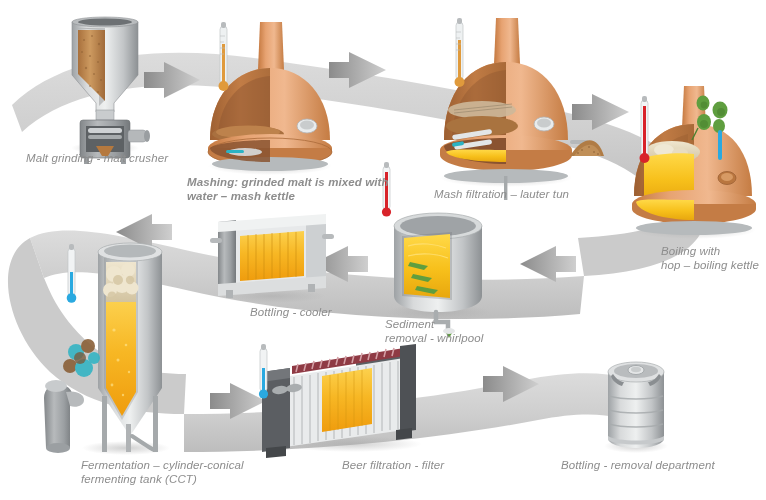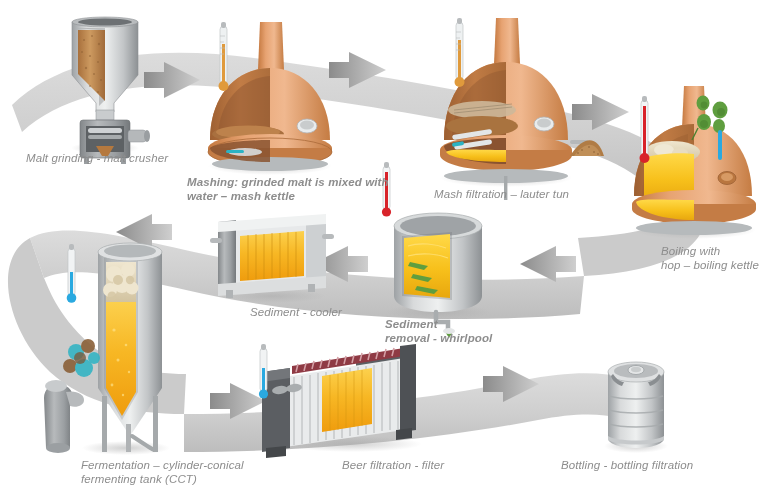--- a/index.html
+++ b/index.html
@@ -533,25 +533,25 @@
 <div class="lbl" style="left:22px;top:152px;">Malt grinding - malt crusher</div>
 
 <div class="lbl" style="left:183px;top:176px;font-weight:bold;">Mashing: grinded malt is mixed with
 water – mash kettle</div>
 
 <div class="lbl" style="left:430px;top:188px;">Mash filtration – lauter tun</div>
 
 <div class="lbl" style="left:657px;top:245px;">Boiling with
 hop – boiling kettle</div>
 
-<div class="lbl" style="left:381px;top:318px;font-weight:bold;">Sediment
+<div class="lbl" style="left:381px;top:318px;">Sediment
 removal - whirlpool</div>
 
-<div class="lbl" style="left:246px;top:306px;">Sediment - cooler</div>
+<div class="lbl" style="left:246px;top:306px;">Bottling - cooler</div>
 
 <div class="lbl" style="left:62px;top:459px;margin-left:15px;">Fermentation – cylinder-conical
 fermenting tank (CCT)</div>
 
 <div class="lbl" style="left:338px;top:459px;">Beer filtration - filter</div>
 
-<div class="lbl" style="left:557px;top:459px;">Bottling - bottling filtration</div>
+<div class="lbl" style="left:557px;top:459px;">Bottling - removal department</div>
 
 </div>
 
 </body></html>

